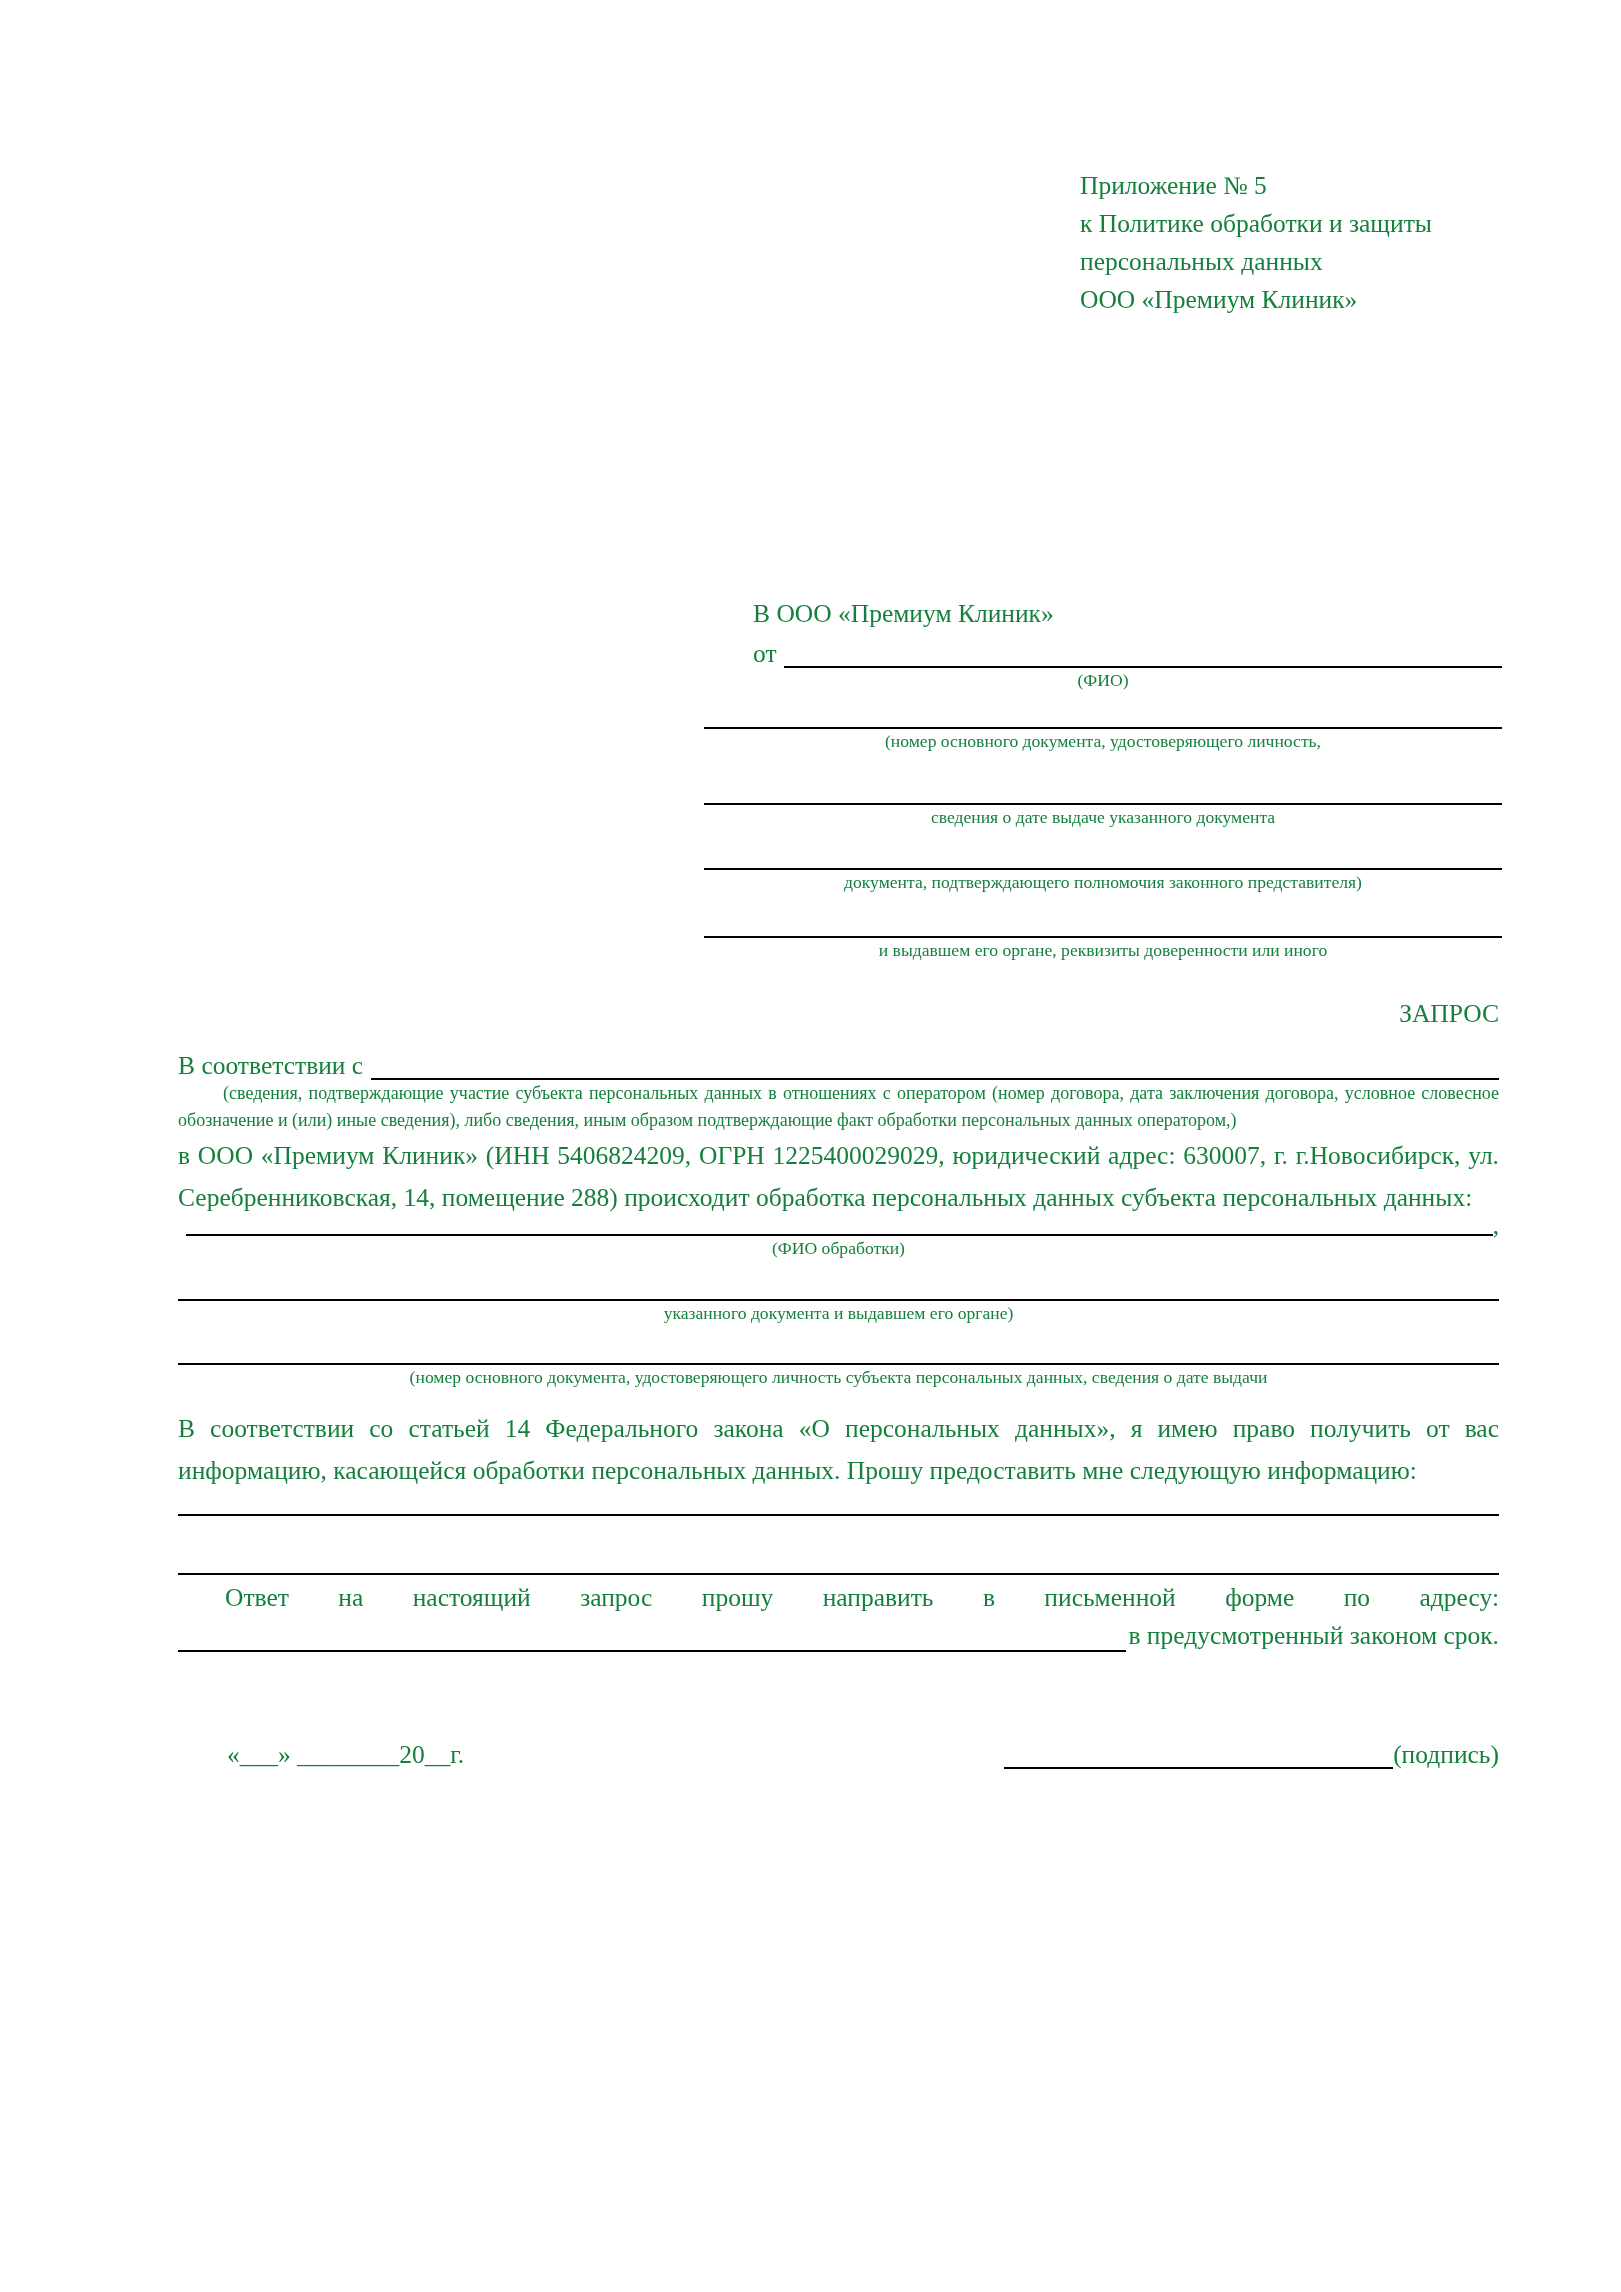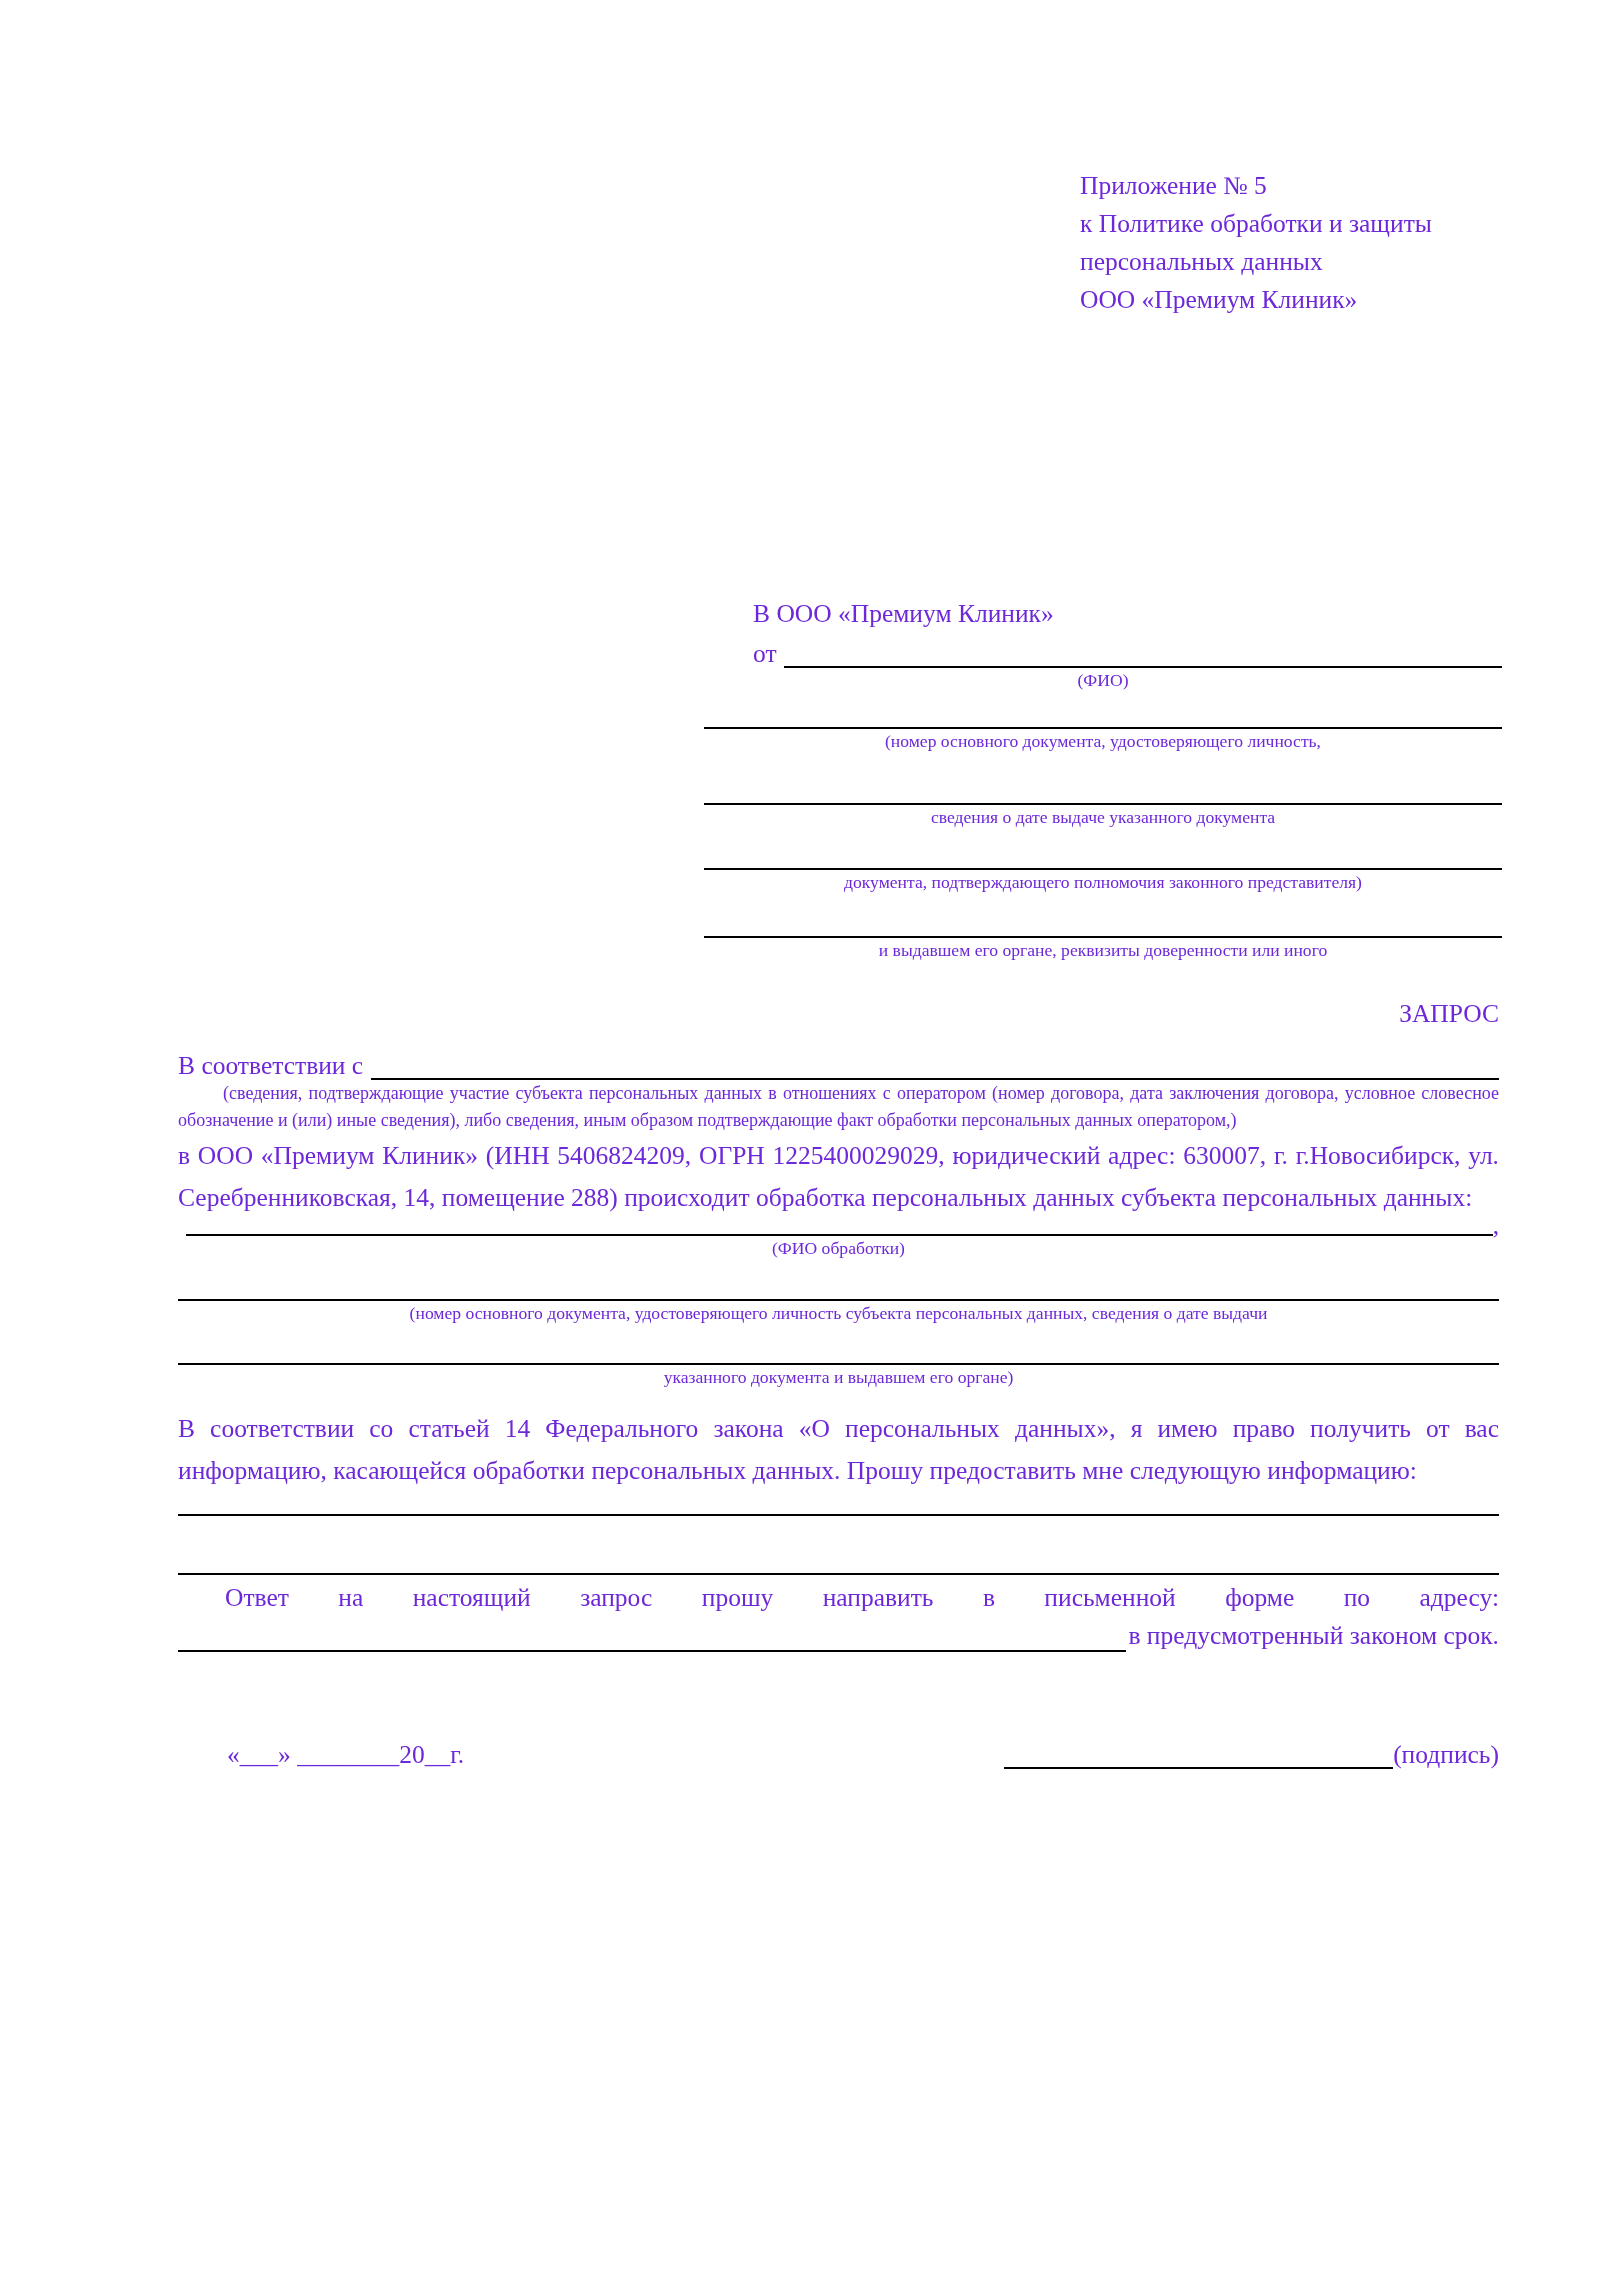--- a/index.html
+++ b/index.html
@@ -1,21 +1,21 @@
 <!DOCTYPE html>
 <html lang="ru"><head>
 <meta charset="utf-8">
 <style>
   html, body { margin: 0; padding: 0; background: #ffffff; }
   .page {
     position: relative;
     width: 1621px;
     height: 2293px;
     background: #ffffff;
-    color: #6d28d9;
+    color: #15803d;
     font-family: "Liberation Serif", "DejaVu Serif", serif;
     font-size: 25.5px;
     overflow: hidden;
   }
 
   
   .header-block {
     position: absolute;
     left: 1080px;
     top: 167px;
@@ -159,25 +159,25 @@
     <div class="para">в ООО «Премиум Клиник» (ИНН 5406824209, ОГРН 1225400029029, юридический адрес: 630007, г. г.Новосибирск, ул. Серебренниковская, 14, помещение 288) происходит обработка персональных данных субъекта персональных данных:</div>
 
     <div class="subject-row">
       <span class="fill-line"></span>
       <span class="comma">,</span>
     </div>
     <div class="caption">(ФИО обработки)</div>
 
     <div class="field gap38">
       <div class="rule"></div>
-      <div class="caption">(номер основного документа, удостоверяющего личность субъекта персональных данных, сведения о дате выдачи</div>
+      <div class="caption">указанного документа и выдавшем его органе)</div>
     </div>
     <div class="field gap38">
       <div class="rule"></div>
-      <div class="caption">указанного документа и выдавшем его органе)</div>
+      <div class="caption">(номер основного документа, удостоверяющего личность субъекта персональных данных, сведения о дате выдачи</div>
     </div>
 
     <div class="para law-para">В соответствии со статьей 14 Федерального закона «О персональных данных», я имею право получить от вас информацию, касающейся обработки персональных данных. Прошу предоставить мне следующую информацию:</div>
 
     <div class="rule-full blank1"></div>
     <div class="rule-full blank2"></div>
 
     <div class="answer-first">Ответ на настоящий запрос прошу направить в письменной форме по адресу:</div>
     <div class="answer-second">
       <span class="fill-line"></span>

